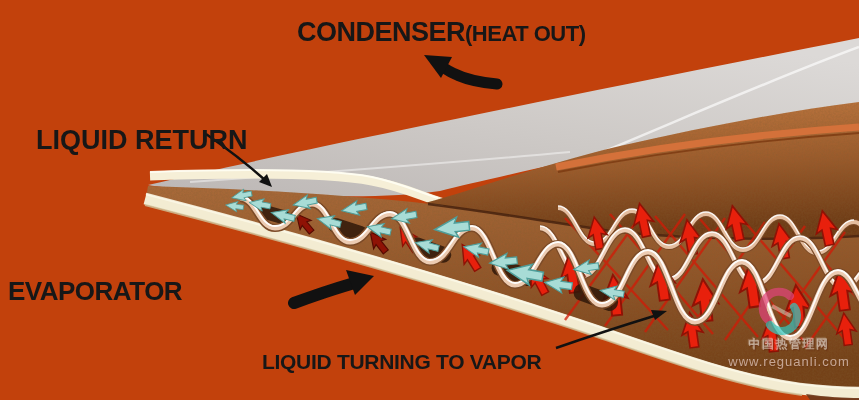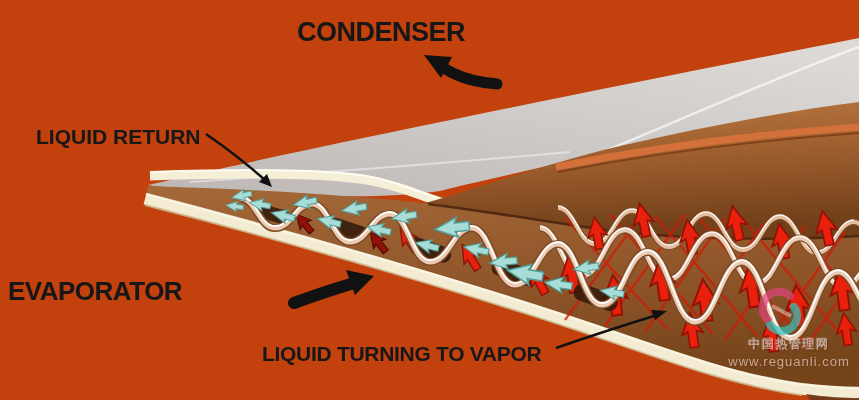--- a/index.html
+++ b/index.html
@@ -5,25 +5,25 @@
   html,body{margin:0;padding:0;background:#ffffff;}
   .stage{
     position:relative;width:859px;height:400px;background:#c2410c;overflow:hidden;
     font-family:"Liberation Sans","DejaVu Sans",sans-serif;
   }
   .scene{position:absolute;left:0;top:0;}
   .lbl{position:absolute;color:#171717;font-weight:bold;white-space:nowrap;display:flex;align-items:baseline;}
   .lbl .big{font-size:27px;letter-spacing:-0.5px;}
   .lbl .small{font-size:22px;letter-spacing:-0.5px;}
   .lbl-condenser{left:297px;top:17px;}
-  .lbl-return{left:36px;top:125px;font-size:21px;}
+  .lbl-return{left:36px;top:125px;font-size:27px;}
   .lbl-evaporator{left:8px;top:276px;}
   .lbl-evaporator .big{font-size:26px;}
   .lbl-evaporator .small{font-size:21px;}
-  .lbl-vapor{left:262px;top:342px;font-size:21px;letter-spacing:-0.3px;}
+  .lbl-vapor{left:262px;top:350px;font-size:21px;letter-spacing:-0.3px;}
   .watermark{position:absolute;left:726px;top:336px;width:126px;text-align:center;pointer-events:none;}
   .wm-name{
     font-size:12px;font-weight:bold;letter-spacing:1.5px;
     color:rgba(252,250,244,0.52);
     text-shadow:1px 1px 1px rgba(96,40,16,0.6), -1px -1px 1px rgba(255,255,255,0.25);
   }
   .wm-url{
     font-size:13px;letter-spacing:1px;margin-top:1px;
     color:rgba(255,236,230,0.6);
     text-shadow:0 1px 1px rgba(96,40,16,0.5);
@@ -190,20 +190,21 @@
 
   <g opacity="0.72">
     <path fill="none" stroke="#e0457a" stroke-width="8" stroke-linecap="round" d="M790,296 A15,15 0 1 0 768,320"></path>
     <path fill="none" stroke="#34c4bc" stroke-width="8" stroke-linecap="round" d="M770,325 A15,15 0 0 0 794,307"></path>
     <path fill="none" stroke="#ffffff" stroke-width="4" opacity="0.55" d="M772,306 L791,316"></path>
   </g>
 </svg>
 
 <div class="lbl lbl-condenser">
   <span class="big">CONDENSER</span>
+  <span class="small">(HEAT OUT)</span>
 </div>
 
 <div class="lbl lbl-return">
   <span>LIQUID RETURN</span>
 </div>
 
 <div class="lbl lbl-evaporator">
   <span class="big">EVAPORATOR</span>
 </div>
 

